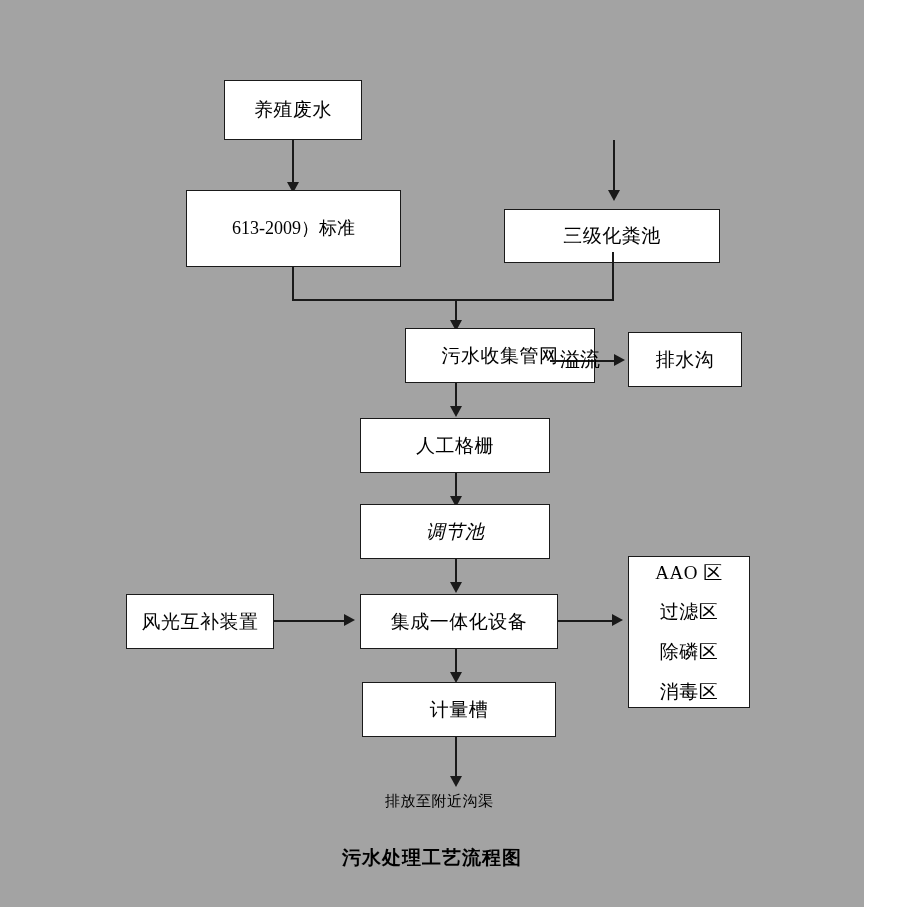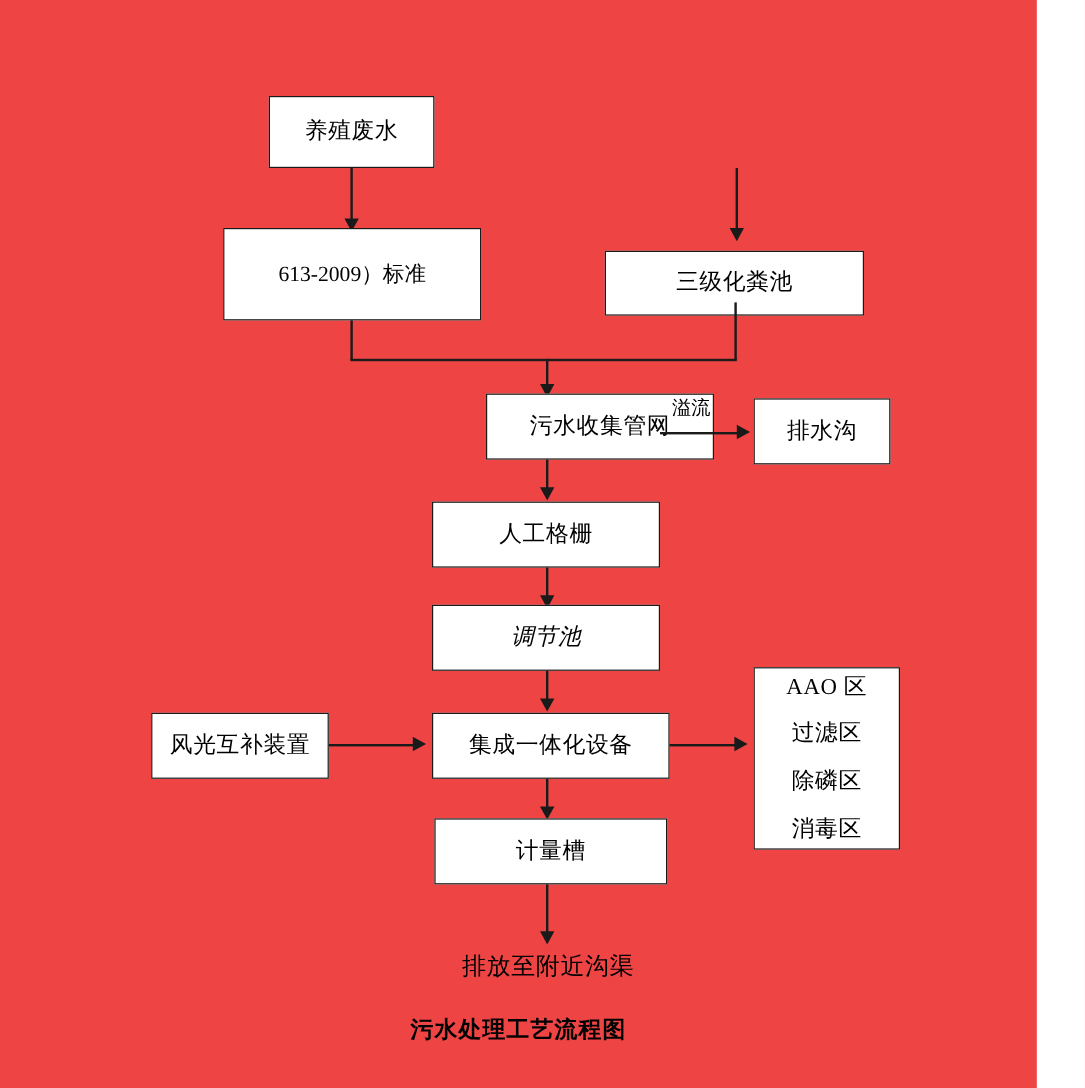--- a/index.html
+++ b/index.html
@@ -7,21 +7,21 @@
     padding: 0;
     background: #ffffff;
   }
   body {
     font-family: "Liberation Serif", "DejaVu Serif", serif;
   }
   #canvas {
     position: relative;
     width: 864px;
     height: 907px;
-    background: #ef4444;
+    background: #a3a3a3;
     overflow: hidden;
   }
   .node {
     position: absolute;
     box-sizing: border-box;
     border: 1.5px solid #1a1a1a;
     background: #ffffff;
     display: flex;
     align-items: center;
     justify-content: center;
@@ -59,27 +59,28 @@
   .arrow-right {
     position: absolute;
     width: 0;
     height: 0;
     border-top: 6px solid transparent;
     border-bottom: 6px solid transparent;
     border-left: 11px solid #1a1a1a;
   }
   .edge-label {
     position: absolute;
-    font-size: 16px;
+    font-size: 20px;
     color: #000000;
     white-space: nowrap;
+    margin-top: 16px;
   }
   .plain-text {
     position: absolute;
-    font-size: 20px;
+    font-size: 15px;
     color: #000000;
     white-space: nowrap;
     letter-spacing: 0.5px;
   }
   .figure-title {
     position: absolute;
     width: 100%;
     text-align: center;
     font-size: 19px;
     font-weight: bold;

